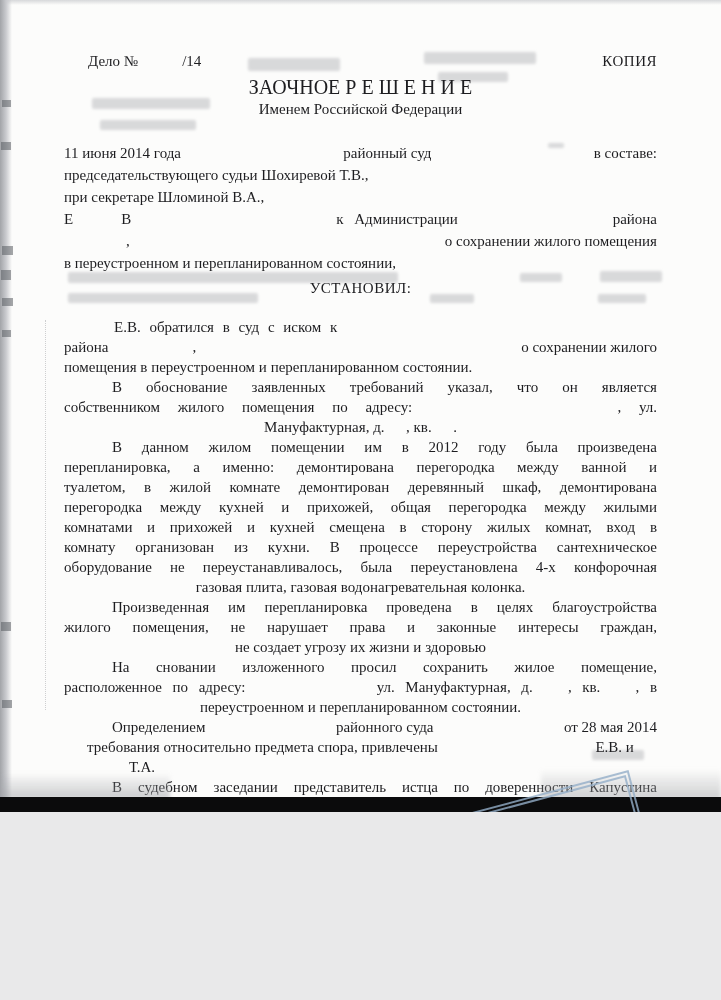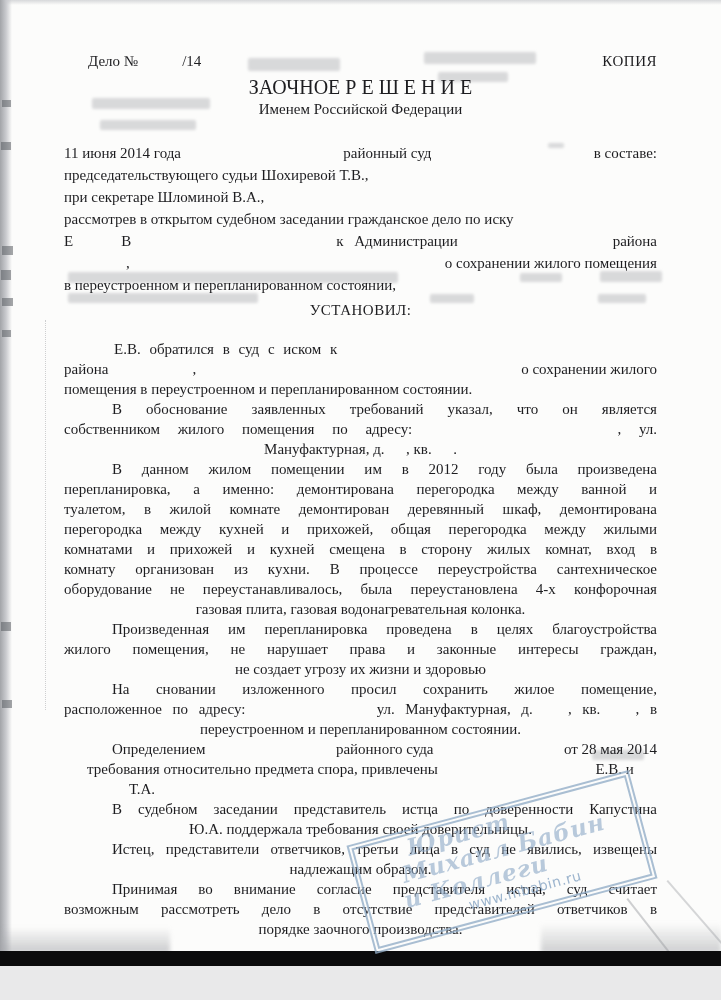--- a/index.html
+++ b/index.html
@@ -1,18 +1,18 @@
 <!DOCTYPE html>
 <html><head>
 <meta charset="utf-8">
 <style>
   html,body{margin:0;padding:0;background:#e9e9ea;}
   .page{
     position:relative;
-    width:721px;height:966px;
+    width:721px;height:812px;
     background:#fcfcfb;
     overflow:hidden;
     font-family:"Liberation Serif","DejaVu Serif",serif;
     color:#1d1d20;
     font-size:15px;
   }
   .content{
     position:relative;
     padding:50px 64px 0 64px;
     z-index:2;
@@ -135,21 +135,20 @@
     <div class="line center">Именем Российской Федерации</div>
 
     <div class="preamble">
       <div class="line flex">
         <span>11 июня 2014 года</span>
         <span>районный суд</span>
         <span>в составе:</span>
       </div>
       <div class="line">председательствующего судьи Шохиревой Т.В.,</div>
       <div class="line">при секретаре Шломиной В.А.,</div>
-      <div class="line">рассмотрев в открытом судебном заседании гражданское дело по иску</div>
       <div class="line flexl">
         <span>Е</span>
         <span class="ml48">В</span>
         <span class="ml205 ws6">к Администрации</span>
         <span class="mla">района</span>
       </div>
       <div class="line flexl">
         <span class="ml62">,</span>
         <span class="mla">о сохранении жилого помещения</span>
       </div>

